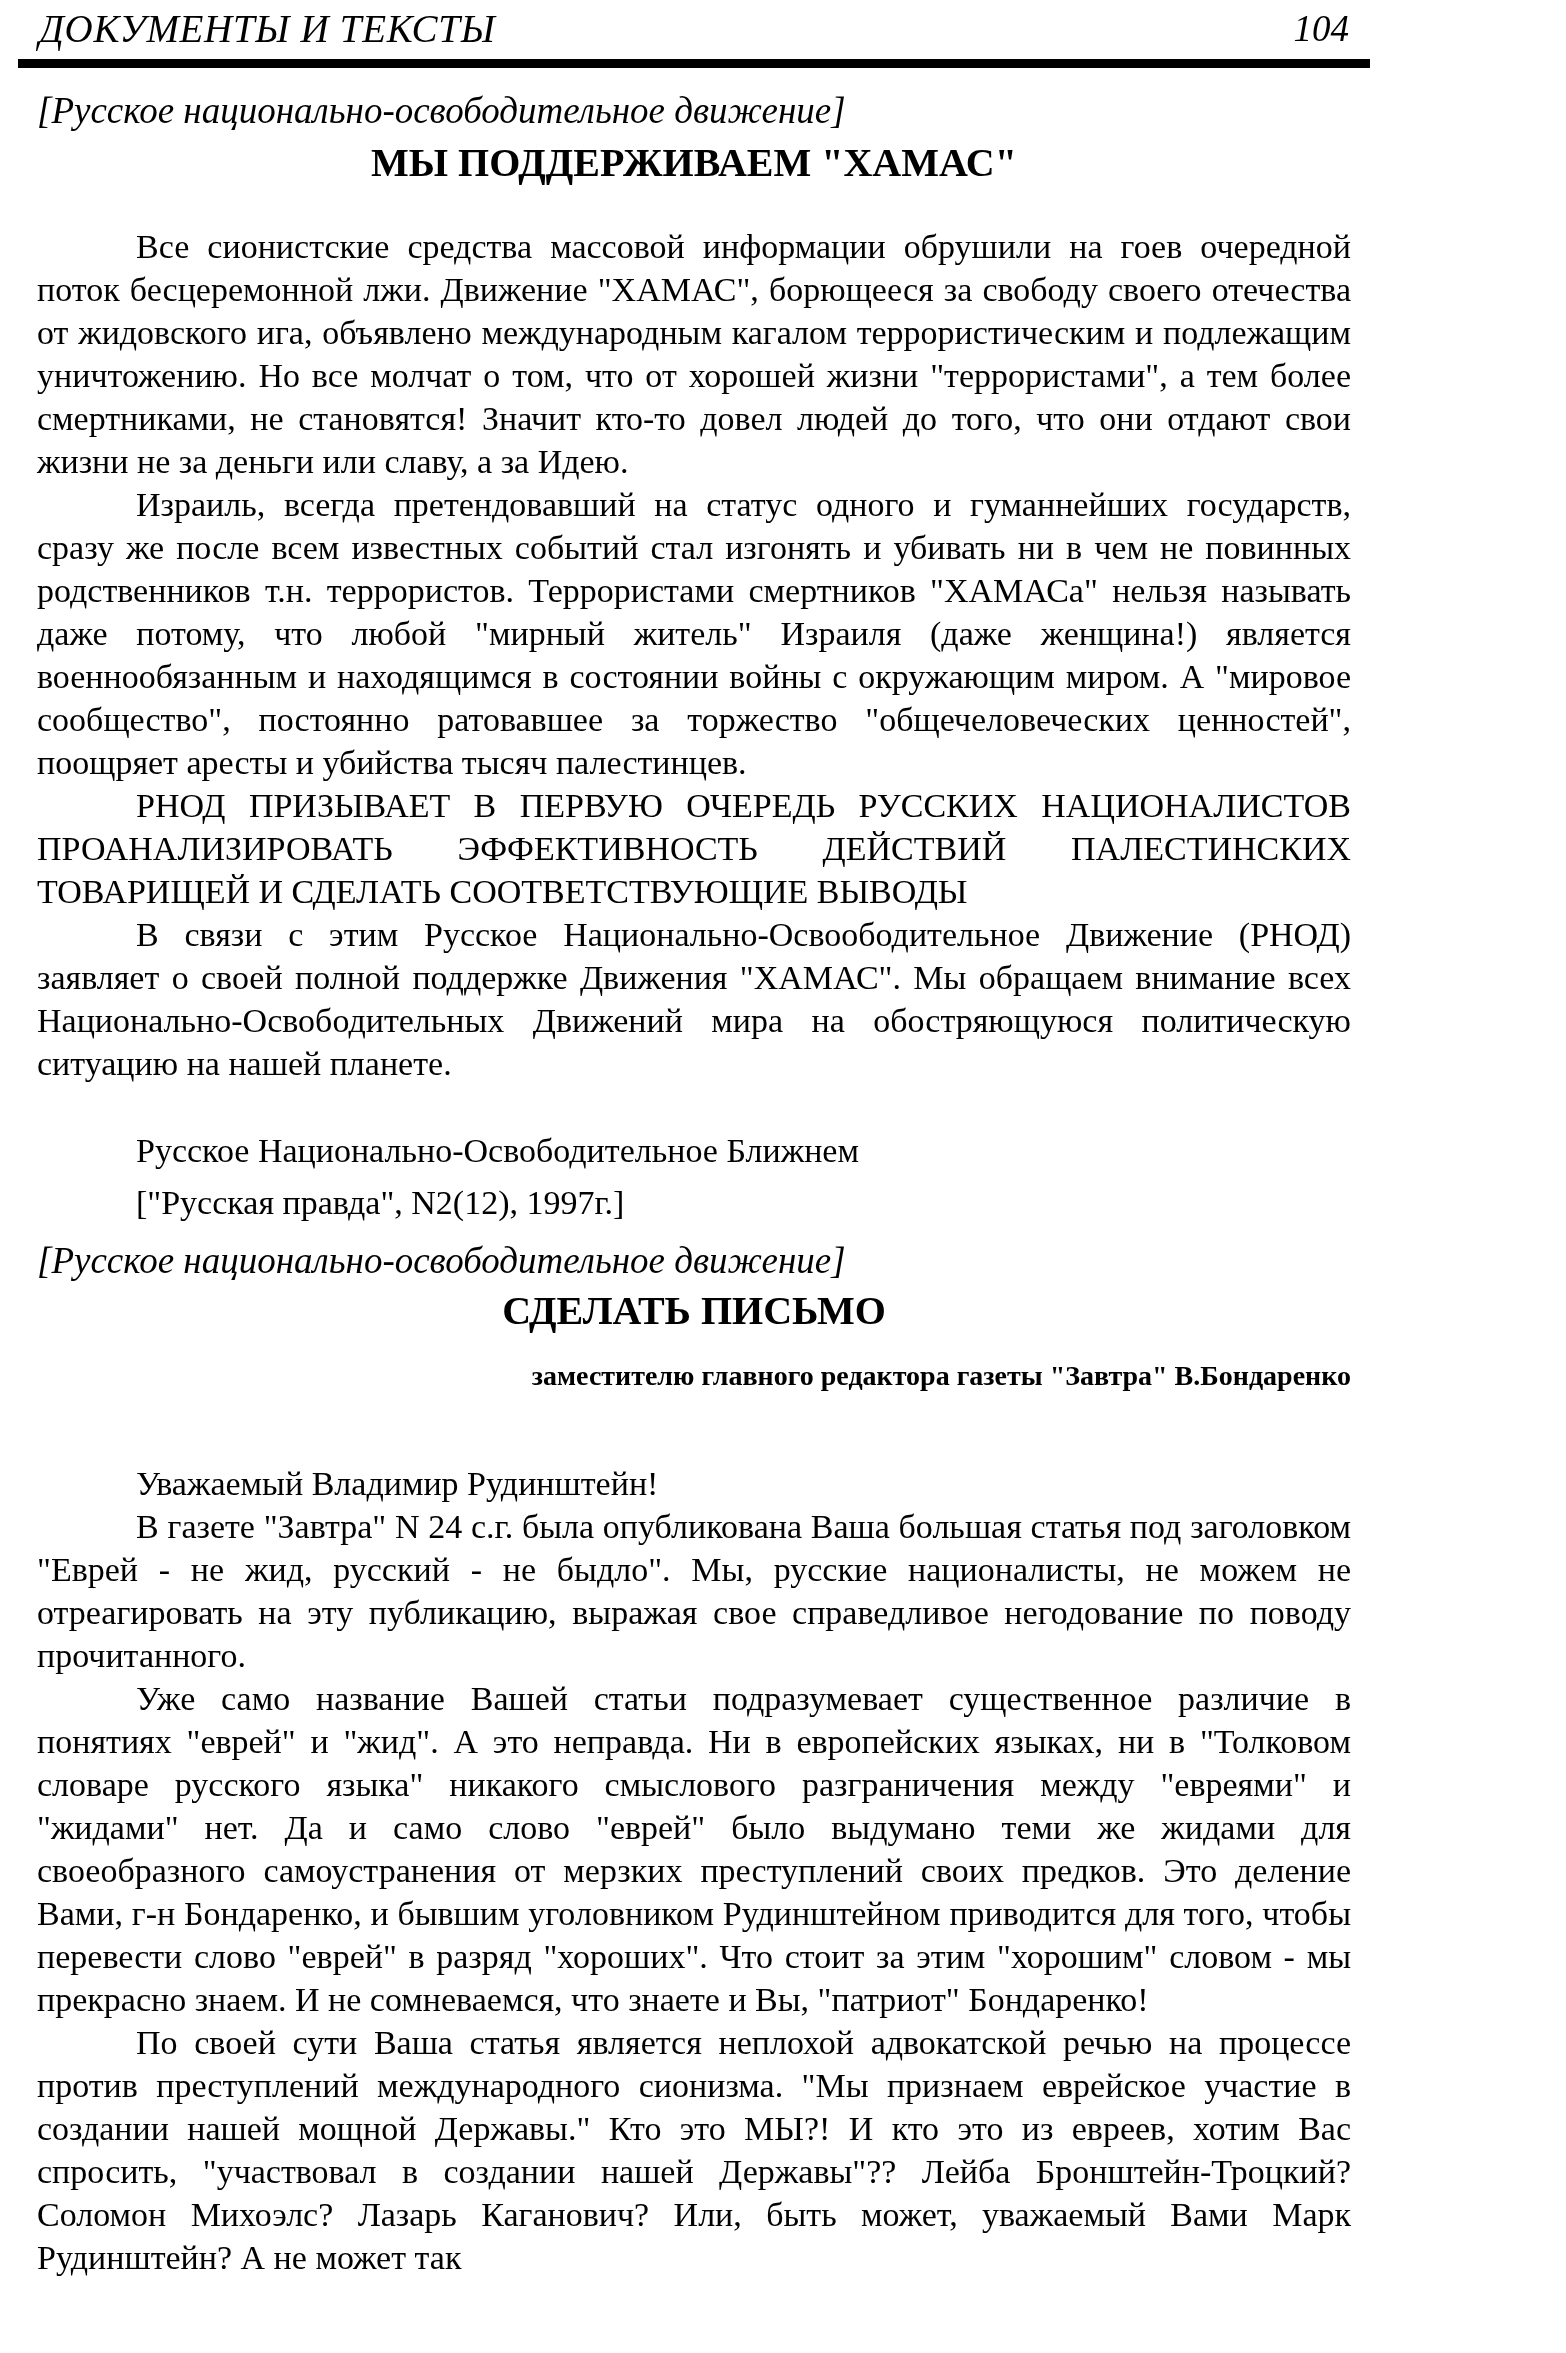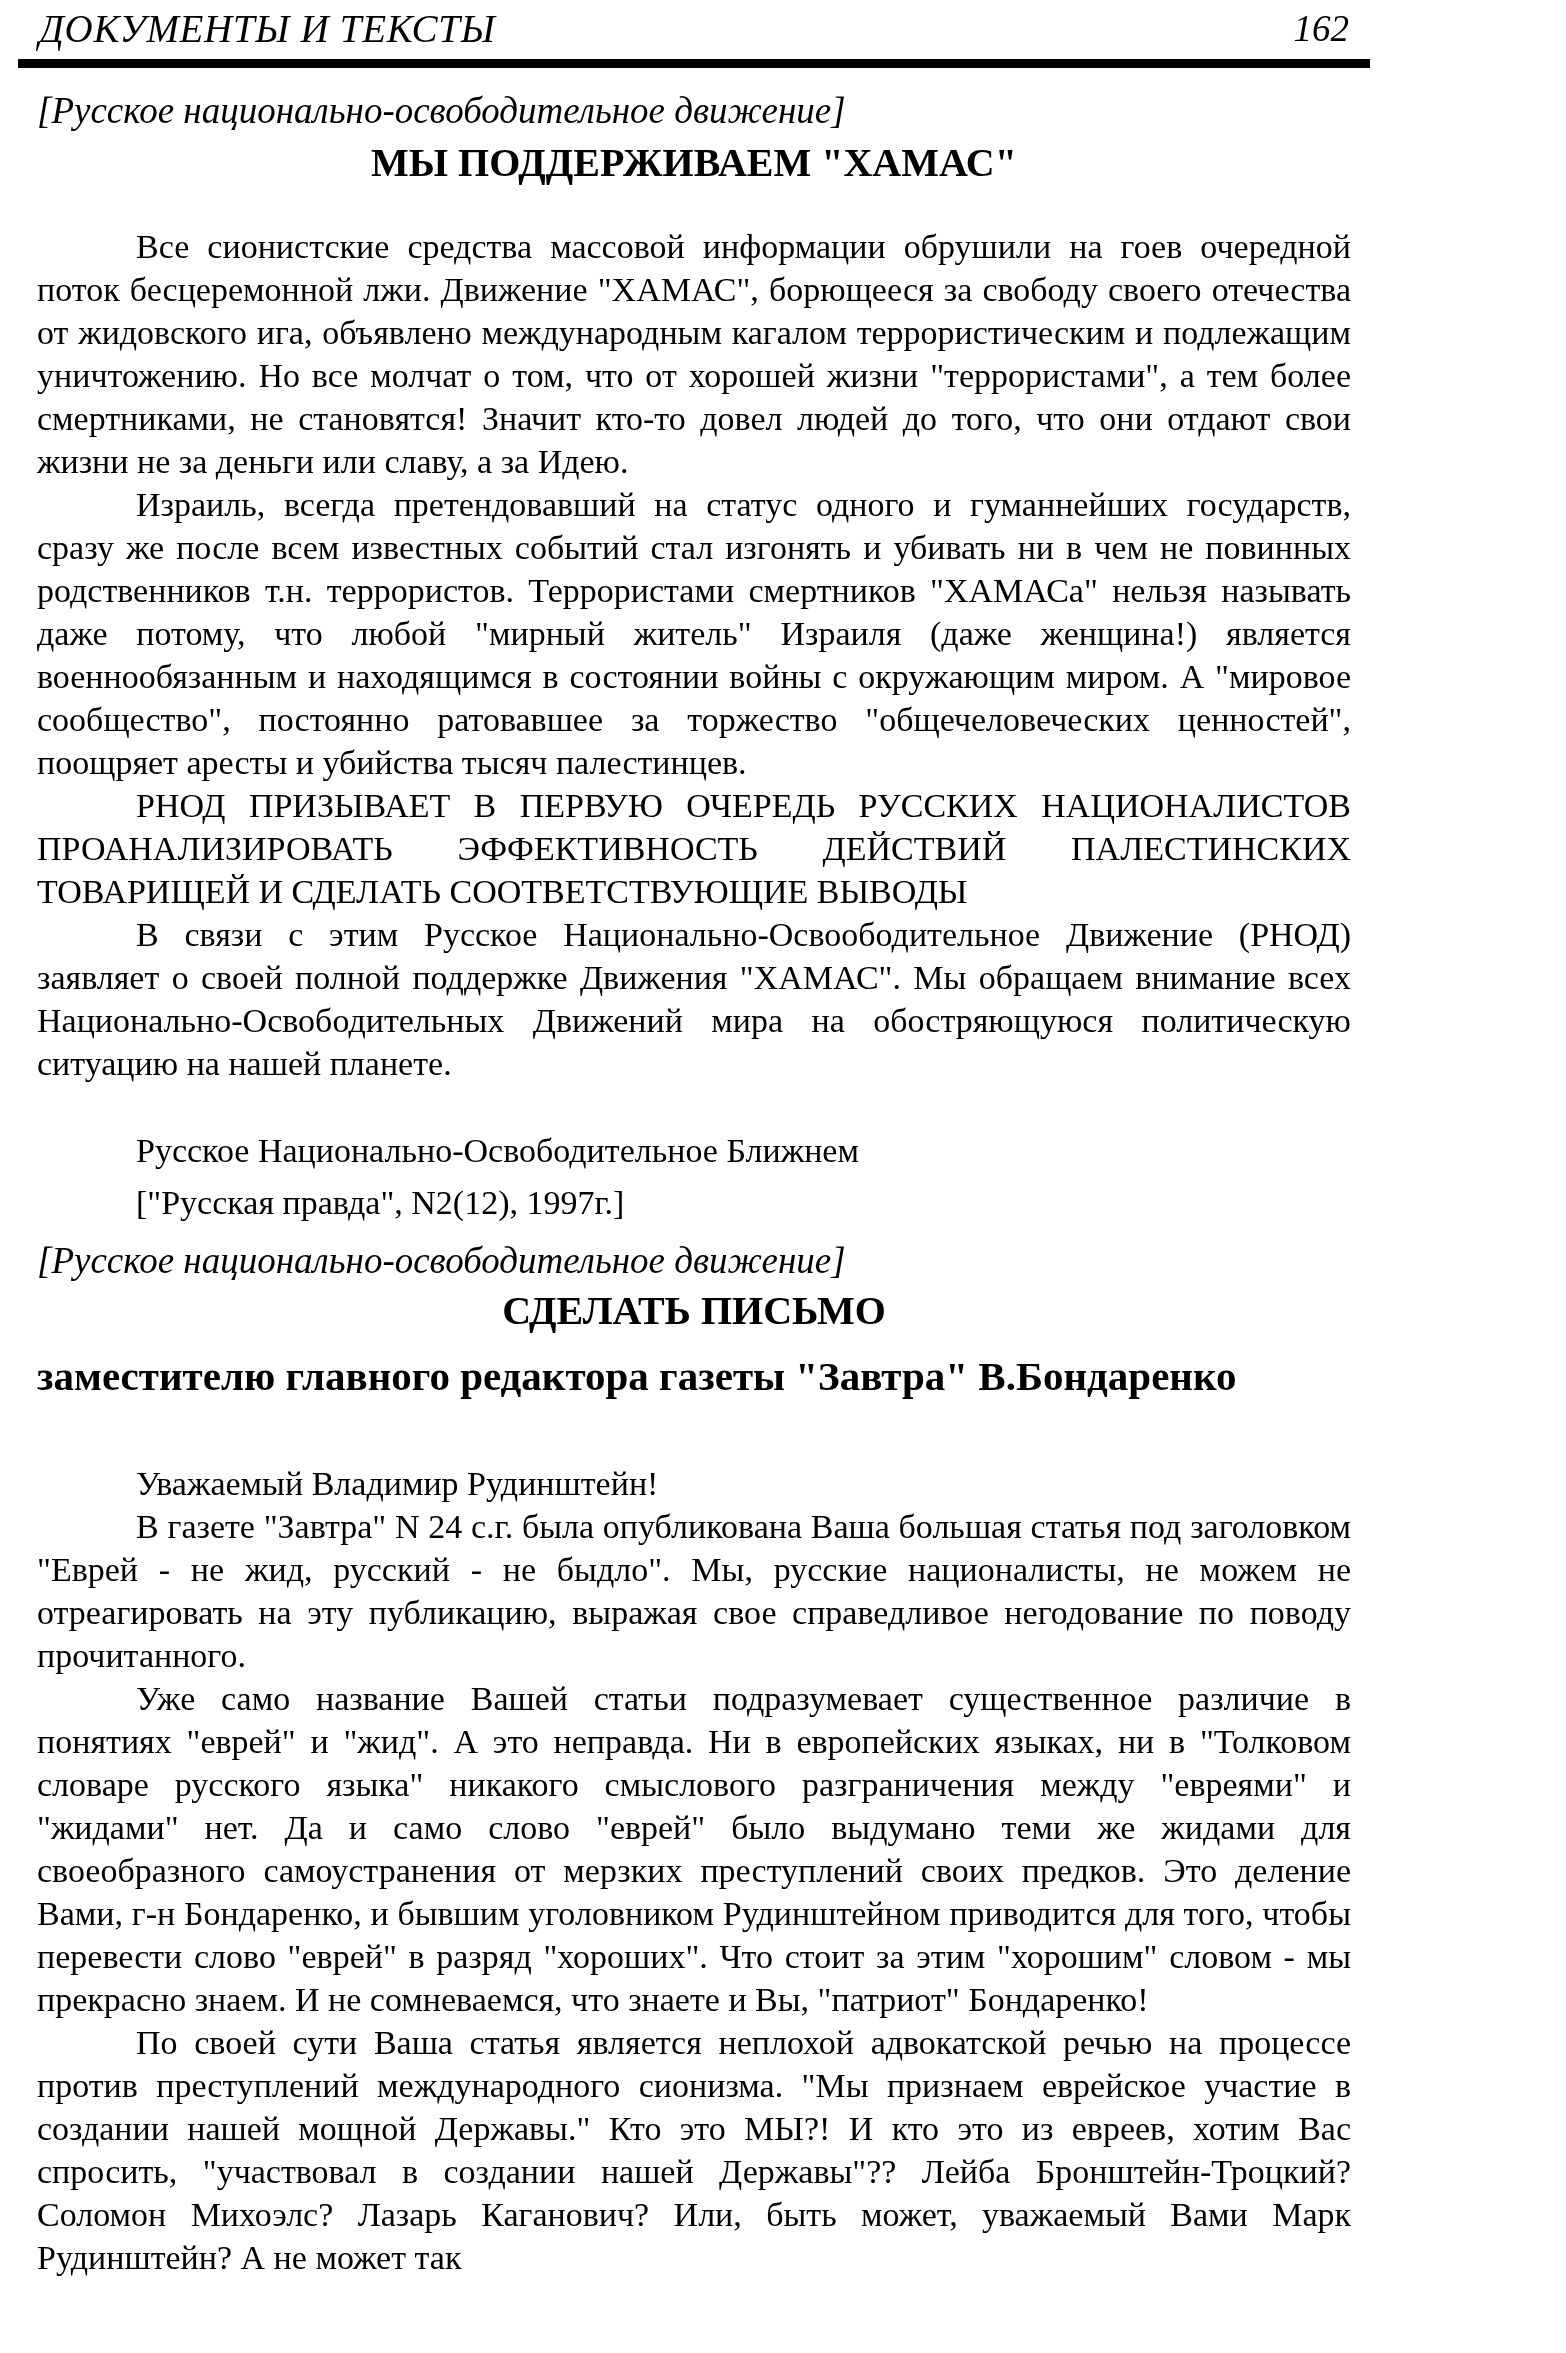--- a/index.html
+++ b/index.html
@@ -46,23 +46,23 @@
   .doc-title {
     margin: 5.2px 0 38px 0;
     text-align: center;
     font-size: 40px;
     line-height: 48px;
     font-weight: bold;
   }
   .doc-title.open-letter { margin: 2.6px 0 0 0; }
   .subtitle {
     margin: 18px 0 63px 0;
-    text-align: left;
+    text-align: right;
     font-weight: bold;
-    font-size: 41px;
+    font-size: 28px;
     line-height: 46px;
     text-indent: 0;
   }
   p.body-para {
     margin: 0;
     text-align: justify;
     text-indent: 99px;
   }
   p.salutation { text-align: left; }
   .signature { margin: 40px 0 0 0; padding-left: 99px; }
@@ -73,21 +73,21 @@
     text-indent: 0;
   }
 </style>
 </head>
 <body>
 
 <div class="page">
 
   <header class="page-header">
     <span class="running-title">ДОКУМЕНТЫ И ТЕКСТЫ</span>
-    <span class="page-number">162</span>
+    <span class="page-number">104</span>
   </header>
 
   <div class="header-rule"></div>
 
   <main class="content">
 
     <p class="attribution">[Русское национально-освободительное движение]</p>
 
     <h1 class="doc-title">МЫ ПОДДЕРЖИВАЕМ "ХАМАС"</h1>
 

